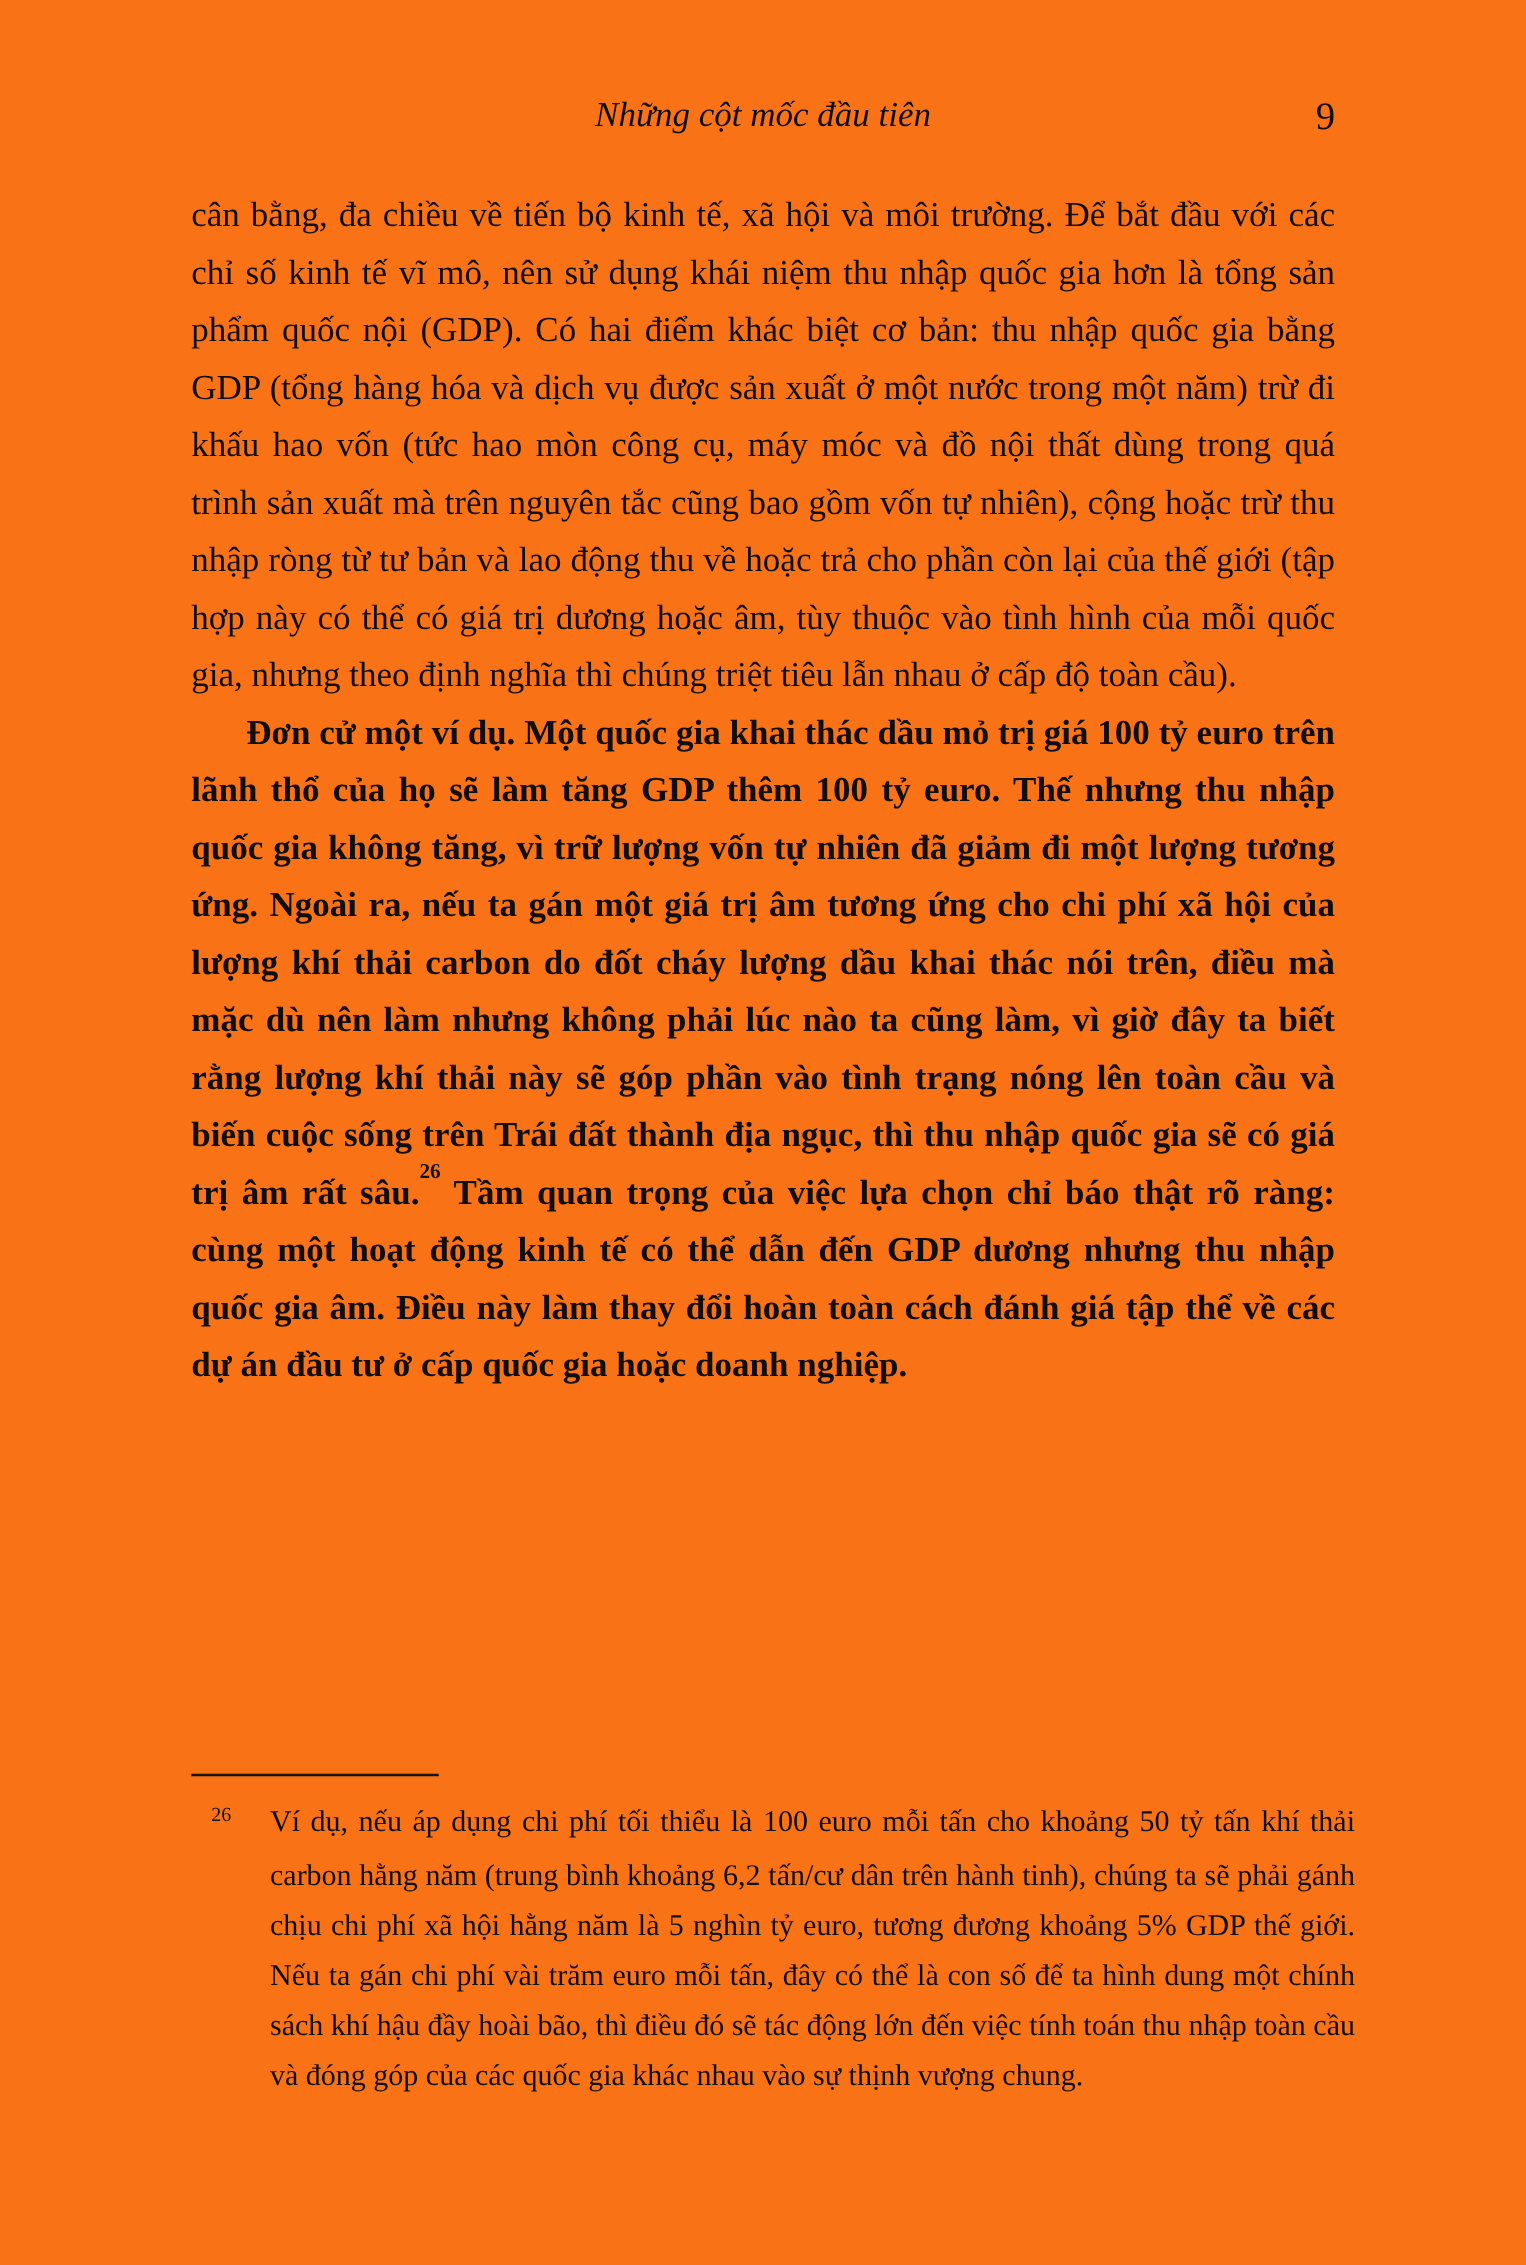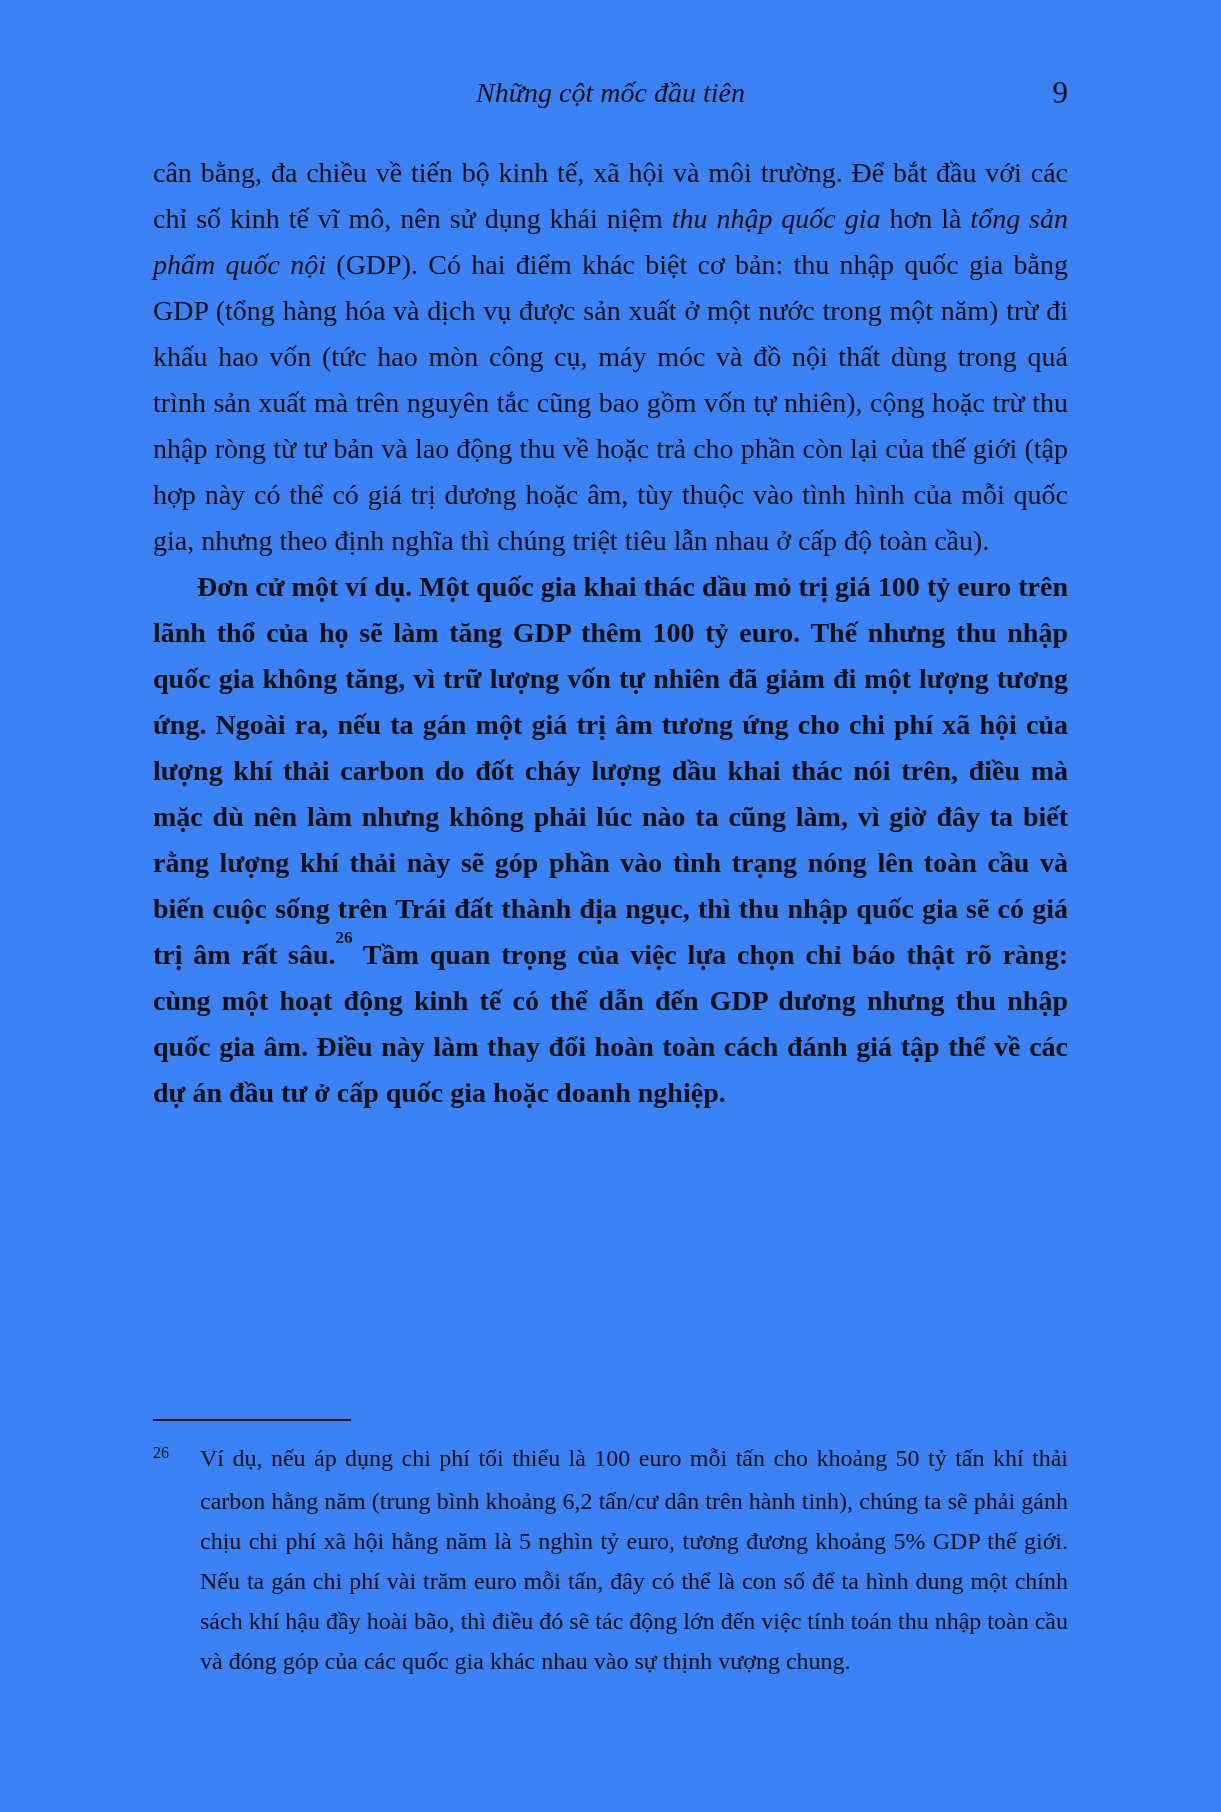--- a/index.html
+++ b/index.html
@@ -1,21 +1,21 @@
 <!DOCTYPE html>
 <html><head>
 <meta charset="utf-8">
 <style>
   html, body { margin: 0; padding: 0; background: #e8e8e8; }
   .page {
     position: relative;
     width: 1221px;
     height: 1812px;
     margin: 0 auto;
-    background: #3b82f6;
+    background: #f97316;
     color: #0f0f0f;
     font-family: "Liberation Serif", "DejaVu Serif", serif;
     overflow: hidden;
   }
   .running-header {
     position: absolute;
     top: 72px;
     left: 153px;
     right: 153px;
     height: 42px;
@@ -40,39 +40,39 @@
     position: absolute;
     top: 150px;
     left: 153px;
     width: 915px;
     font-size: 28px;
     line-height: 46px;
     text-align: justify;
   }
   .body-text p { margin: 0; }
   .body-text p.indented { text-indent: 44px; font-weight: bold; }
-  .italic-phrase { font-style: italic; }
+  .italic-phrase { }
   .fn-ref {
     font-size: 17px;
     line-height: 0;
     position: relative;
     top: -11px;
   }
   .footnote-rule {
     position: absolute;
     top: 1419px;
     left: 153px;
     width: 198px;
     height: 0;
     border-top: 2px solid #141414;
   }
   .footnote {
     position: absolute;
     top: 1438px;
-    left: 153px;
+    left: 169px;
     width: 868px;
     padding-left: 47px;
     text-indent: -47px;
     font-size: 24px;
     line-height: 40px;
     text-align: justify;
   }
   .fn-num {
     display: inline-block;
     width: 47px;

